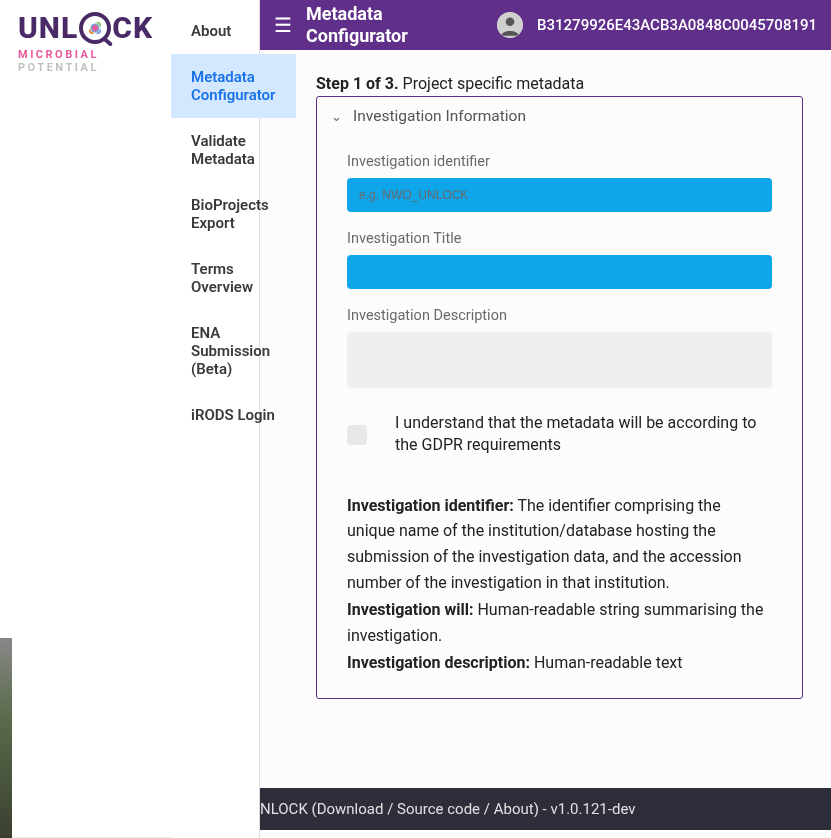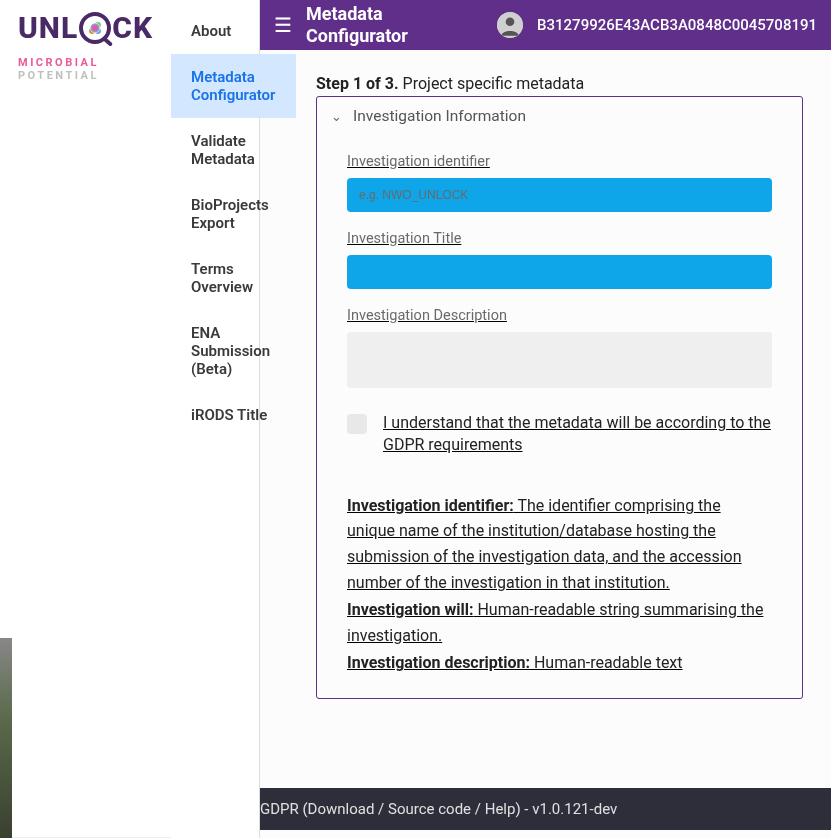--- a/index.html
+++ b/index.html
@@ -57,21 +57,21 @@
   width: 10px; height: 4px;
   background: #4a2a66;
   bottom: -4px; right: -6px;
   transform: rotate(40deg);
   border-radius: 2px;
 }
 .logo-sub {
   font-size: 11px;
   letter-spacing: 2.5px;
   font-weight: 700;
-  margin-top: 12px;
+  margin-top: 4px;
 }
 .logo-sub .m { color: #e85a9c; }
 .logo-sub .p { color: #c0c0c0; }
 .nav { padding-top: 8px; }
 .nav-item {
   padding: 14px 20px;
   color: #3a3a3a;
   font-size: 15px;
   font-weight: 600;
   cursor: pointer;
@@ -140,21 +140,21 @@
 .panel-header {
   padding: 10px 14px;
   display: flex;
   align-items: center;
   gap: 8px;
   color: #555;
   font-size: 15.5px;
   cursor: pointer;
 }
 .chev { font-size: 13px; color: #666; width: 14px; }
-.panel-body { padding: 18px 30px 20px 30px; text-decoration: underline; }
+.panel-body { padding: 18px 30px 20px 30px; }
 .field { margin-bottom: 18px; }
 .field-label {
   color: #6a6a6a;
   font-size: 14.5px;
   margin-bottom: 8px;
 }
 .field-input {
   width: 100%;
   background: #0ea5e9;
   border: none;
@@ -169,22 +169,22 @@
   background: #efefef;
   border: none;
   border-radius: 4px;
   padding: 10px 12px;
   font-size: 15px;
   min-height: 56px;
   resize: none;
 }
 .checkbox-row {
   display: flex;
-  align-items: flex-start;
-  gap: 16px;
+  align-items: center;
+  gap: 28px;
   margin-top: 20px;
   margin-bottom: 36px;
 }
 .checkbox {
   width: 20px; height: 20px;
   background: #e8e8e8;
   border-radius: 4px;
   flex-shrink: 0;
   margin-top: 2px;
   cursor: pointer;
@@ -238,21 +238,21 @@
         <span class="m">MICROBIAL</span> <span class="p">POTENTIAL</span>
       </div>
     </div>
     <div class="nav">
       <div class="nav-item">About</div>
       <div class="nav-item active">Metadata Configurator</div>
       <div class="nav-item">Validate Metadata</div>
       <div class="nav-item">BioProjects Export</div>
       <div class="nav-item">Terms Overview</div>
       <div class="nav-item">ENA Submission (Beta)</div>
-      <div class="nav-item">iRODS Title</div>
+      <div class="nav-item">iRODS Login</div>
     </div>
     <div class="bg-strip"></div>
   </div>
 
   <div class="main">
     <div class="topbar">
       <div class="hamburger">☰</div>
       <div class="topbar-title">Metadata Configurator</div>
       <div class="avatar">
         <svg viewBox="0 0 24 24">
@@ -302,14 +302,14 @@
             <p><span class="term">Investigation description:</span><span> Human-readable text</span></p>
           </div>
 
         </div>
       </div>
     </div>
   </div>
 </div>
 
 <div class="footer">
-  <span>GDPR (Download / Source code / Help) - v1.0.121-dev</span>
+  <span>NLOCK (Download / Source code / About) - v1.0.121-dev</span>
 </div>
 
 </body></html>

